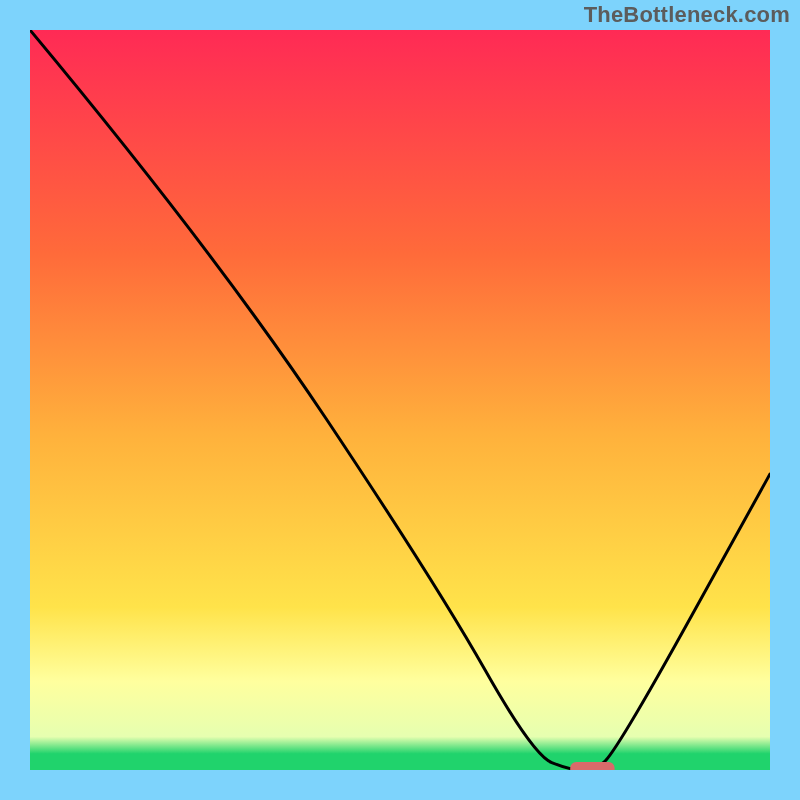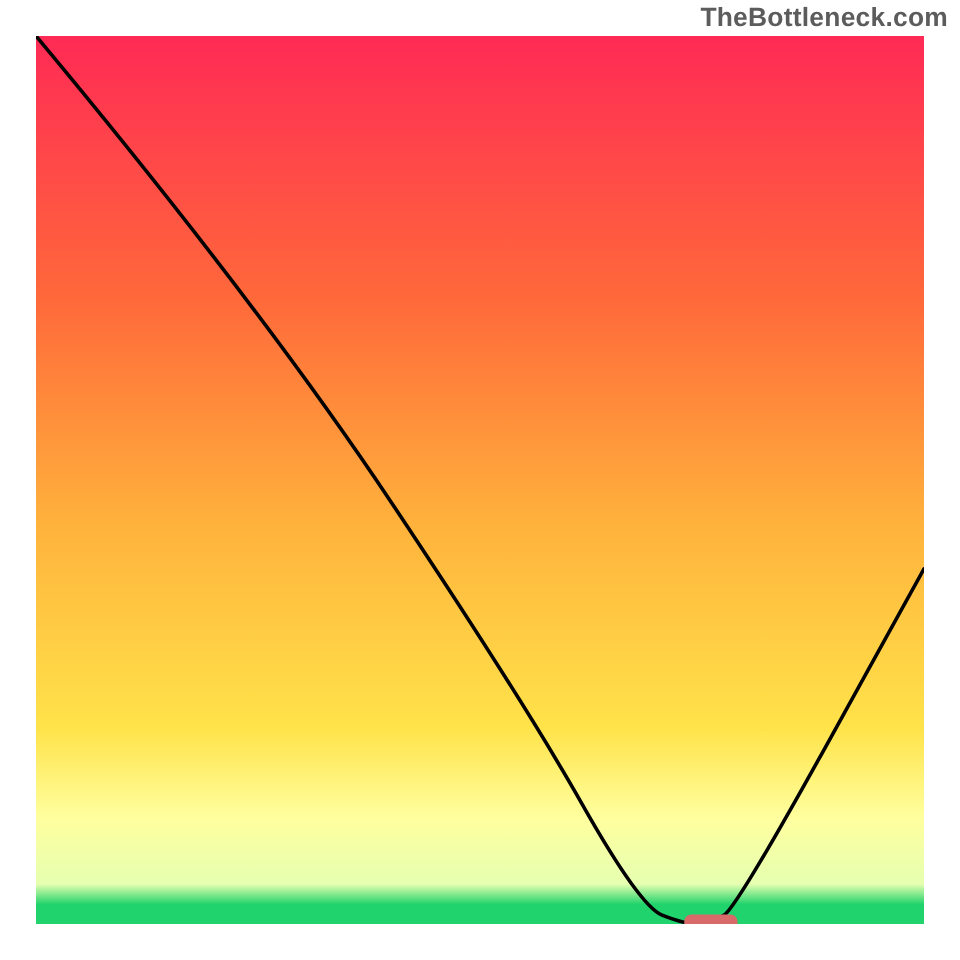--- a/index.html
+++ b/index.html
@@ -9,21 +9,21 @@
     height: 800px;
     background: #000;
     overflow: hidden;
   }
   .frame {
     position: absolute;
     left: 0;
     top: 0;
     width: 800px;
     height: 800px;
-    background: #ffffff;
+    background: #7dd3fc;
   }
   .attribution {
     position: absolute;
     top: 2px;
     right: 10px;
     font-family: Arial, Helvetica, sans-serif;
     font-size: 22px;
     font-weight: bold;
     color: #5c5c5c;
     letter-spacing: 0.2px;

